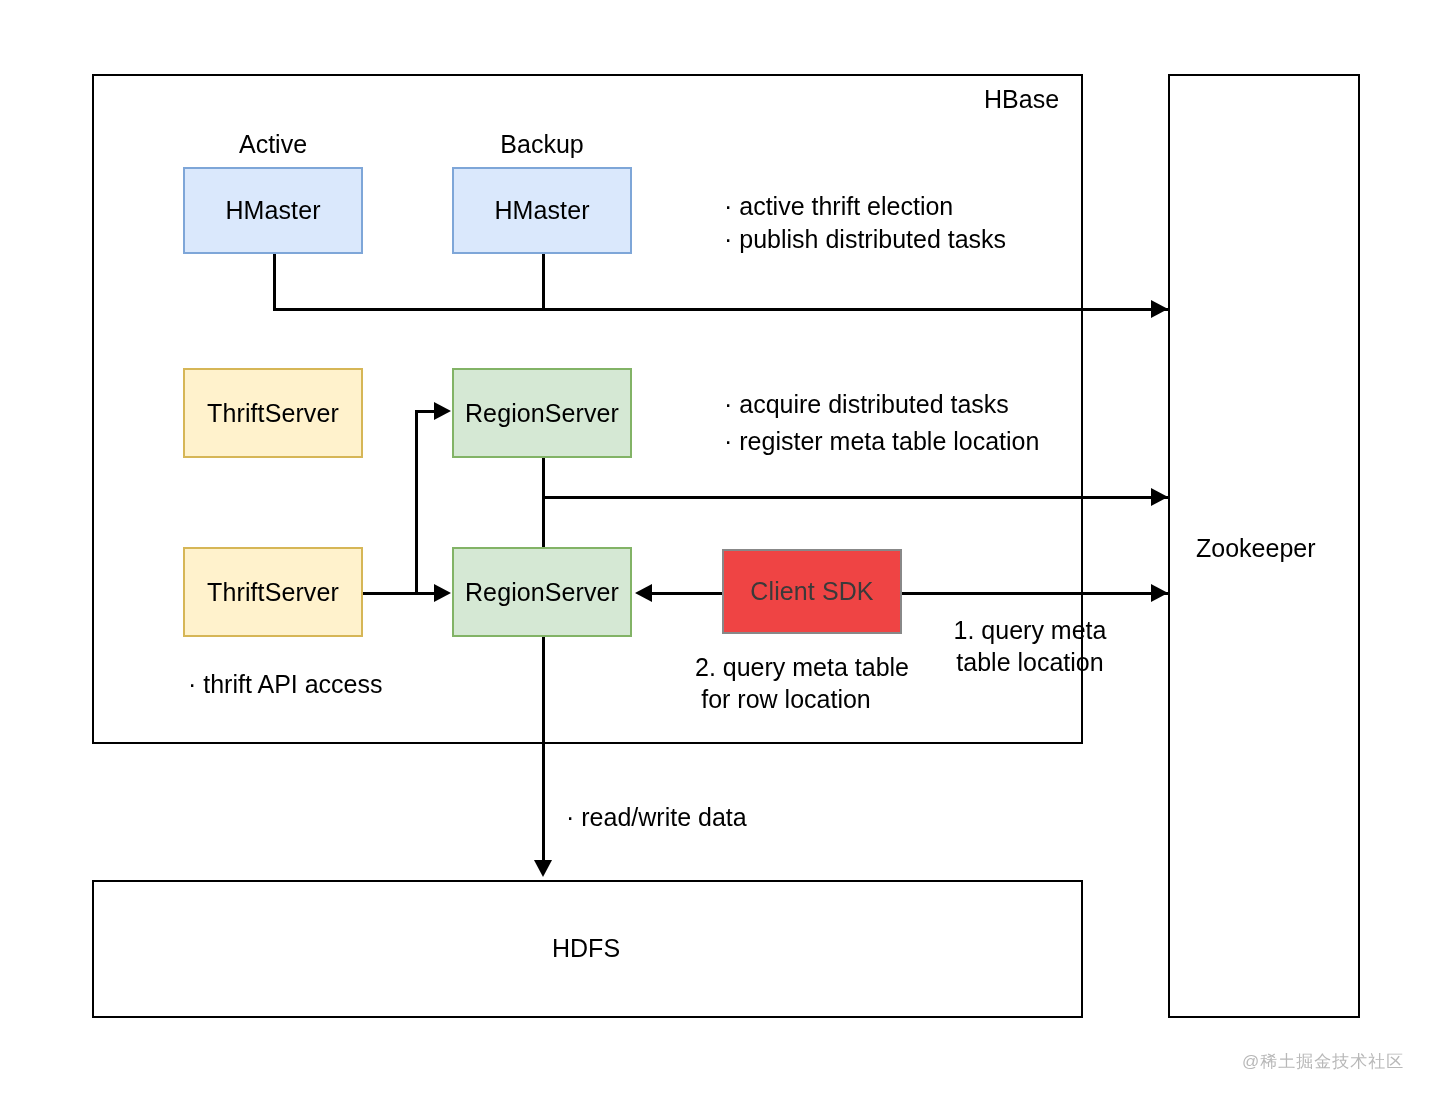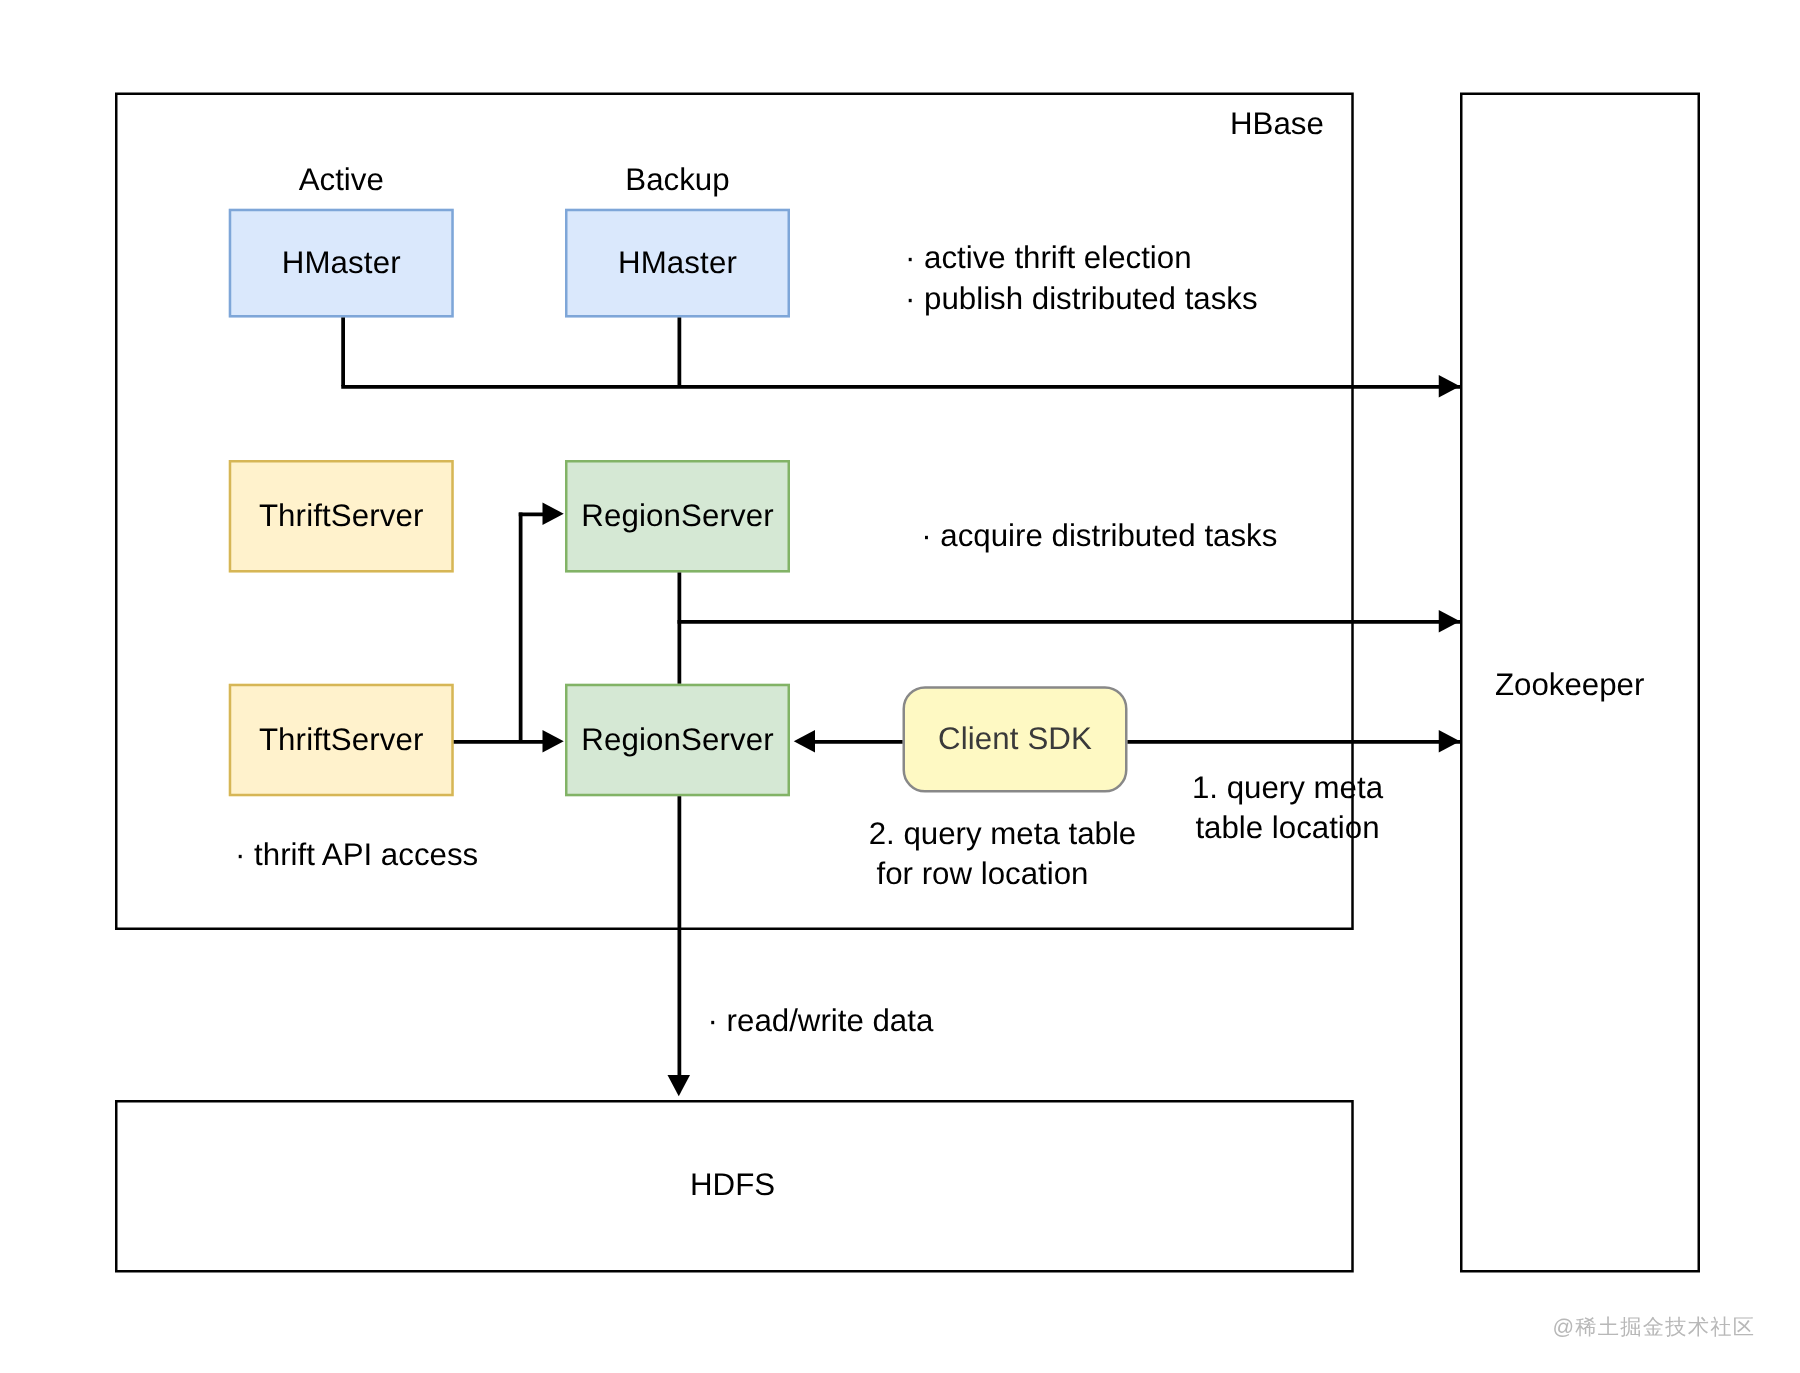--- a/index.html
+++ b/index.html
@@ -34,21 +34,21 @@
     display: flex;
     align-items: center;
     justify-content: center;
     font-size: 25px;
     color: #000000;
     letter-spacing: .1px;
   }
   .node.blue   { background: #dae8fc; border-color: #7ea6d8; }
   .node.yellow { background: #fff2cc; border-color: #d6b656; }
   .node.green  { background: #d5e8d4; border-color: #82b366; }
-  .node.gray   { background: #fef9c3; border-color: #888888; color: #3a3a3a; border-radius: 18px; }
+  .node.gray   { background: #ef4444; border-color: #888888; color: #3a3a3a; }
 
   
   .label {
     position: absolute;
     font-size: 25px;
     color: #000000;
     white-space: pre;
     line-height: 33px;
   }
   .label.center { text-align: center; }
@@ -130,21 +130,22 @@
 
   <div class="vline" style="left:273px; top:254px; height:55px;"></div>
   <div class="vline" style="left:542px; top:254px; height:55px;"></div>
   <div class="hline" style="left:273px; top:308px; width:895px;"></div>
   <div class="arrow-r" style="left:1151px; top:300px;"></div>
 
   <div class="node yellow" style="left:183px; top:368px; width:180px; height:90px;">ThriftServer</div>
 
   <div class="node green" style="left:452px; top:368px; width:180px; height:90px;">RegionServer</div>
 
-  <div class="label" style="left:724px; top:413px;margin-left:13px;">· acquire distributed tasks</div>
+  <div class="label" style="left:724px; top:388px;">· acquire distributed tasks</div>
+  <div class="label" style="left:724px; top:425px;">· register meta table location</div>
 
   <div class="vline" style="left:415px; top:410px; height:182px;"></div>
   <div class="hline" style="left:415px; top:410px; width:20px;"></div>
   <div class="arrow-r" style="left:434px; top:402px;"></div>
 
   <div class="vline" style="left:542px; top:458px; height:92px;"></div>
   <div class="hline" style="left:542px; top:496px; width:626px;"></div>
   <div class="arrow-r" style="left:1151px; top:488px;"></div>
 
   <div class="node yellow" style="left:183px; top:547px; width:180px; height:90px;">ThriftServer</div>

